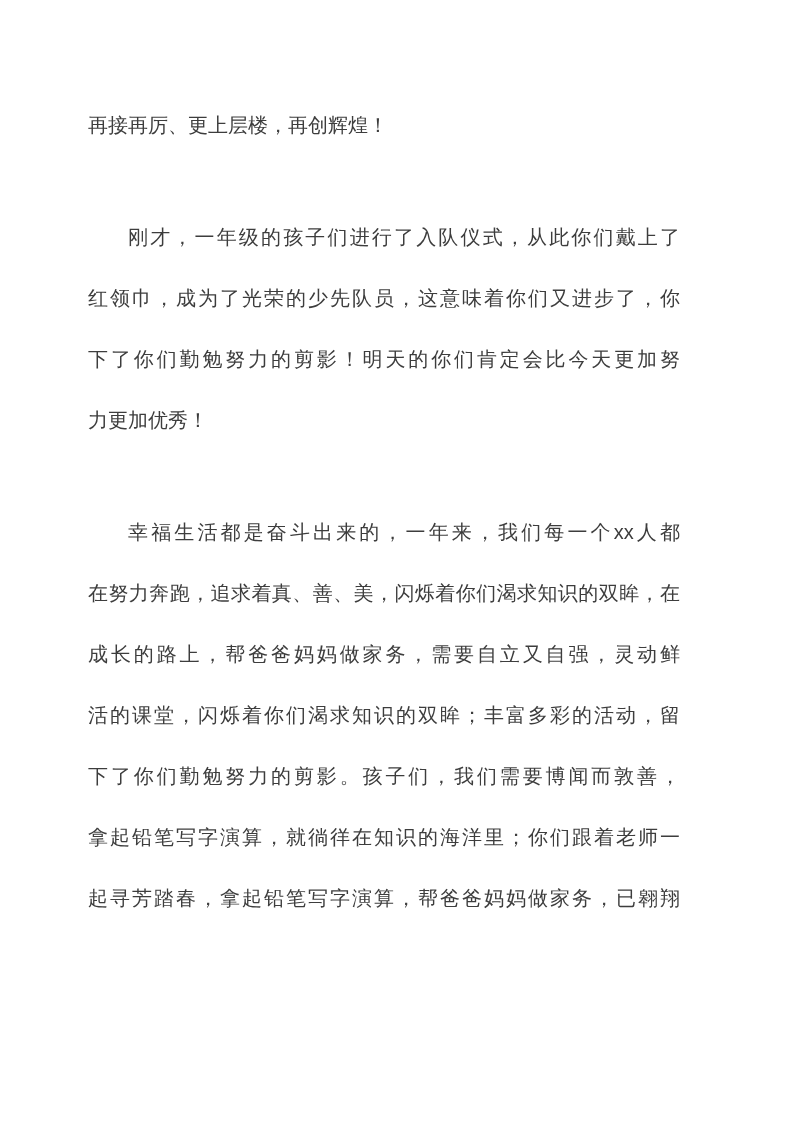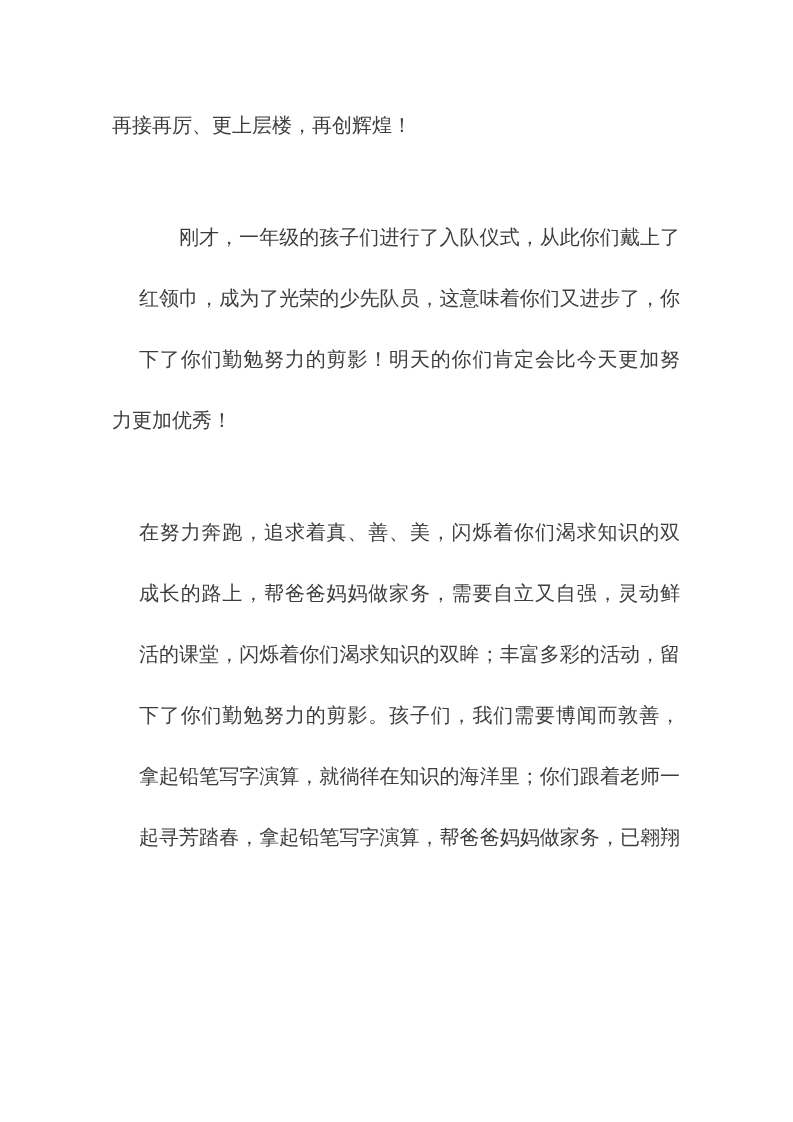--- a/index.html
+++ b/index.html
@@ -9,21 +9,21 @@
   body {
     width: 793px;
     height: 1122px;
     background: var(--page-bg, #ffffff);
     overflow: hidden;
   }
   .page {
     box-sizing: border-box;
     width: 793px;
     height: 1122px;
-    padding: 95px 113px 0 112px;
+    padding: 95px 113px 0 88px;
     background: var(--page-bg, #ffffff);
   }
   .doc-body {
     width: 100%;
   }
   .para {
     margin: 0;
   }
   .para + .para {
     margin-top: 51px;
@@ -36,41 +36,41 @@
     font-family: "Liberation Sans", sans-serif;
     color: var(--text-color, #3d3d3d);
     overflow: hidden;
     white-space: nowrap;
     word-break: break-all;
   }
   .line.justify {
     white-space: normal;
     text-align: justify;
     text-align-last: justify;
-    margin-left: 27px;
   }
   .line.indent {
     padding-left: 40px;
   }
 </style>
 </head>
 <body>
 
 <div class="page">
   <div class="doc-body">
       <div class="para">
         <div class="line">再接再厉、更上层楼，再创辉煌！</div>
       </div>
       <div class="para">
         <div class="line justify indent">刚才，一年级的孩子们进行了入队仪式，从此你们戴上了</div>
         <div class="line justify">红领巾，成为了光荣的少先队员，这意味着你们又进步了，你</div>
         <div class="line justify">下了你们勤勉努力的剪影！明天的你们肯定会比今天更加努</div>
         <div class="line">力更加优秀！</div>
       </div>
       <div class="para">
+        <div class="line justify indent">幸福生活都是奋斗出来的，一年来，我们每一个xx人都</div>
         <div class="line justify">在努力奔跑，追求着真、善、美，闪烁着你们渴求知识的双眸，在</div>
         <div class="line justify">成长的路上，帮爸爸妈妈做家务，需要自立又自强，灵动鲜</div>
         <div class="line justify">活的课堂，闪烁着你们渴求知识的双眸；丰富多彩的活动，留</div>
         <div class="line justify">下了你们勤勉努力的剪影。孩子们，我们需要博闻而敦善，</div>
         <div class="line justify">拿起铅笔写字演算，就徜徉在知识的海洋里；你们跟着老师一</div>
         <div class="line justify">起寻芳踏春，拿起铅笔写字演算，帮爸爸妈妈做家务，已翱翔</div>
       </div>
     </div>
 </div>
 

